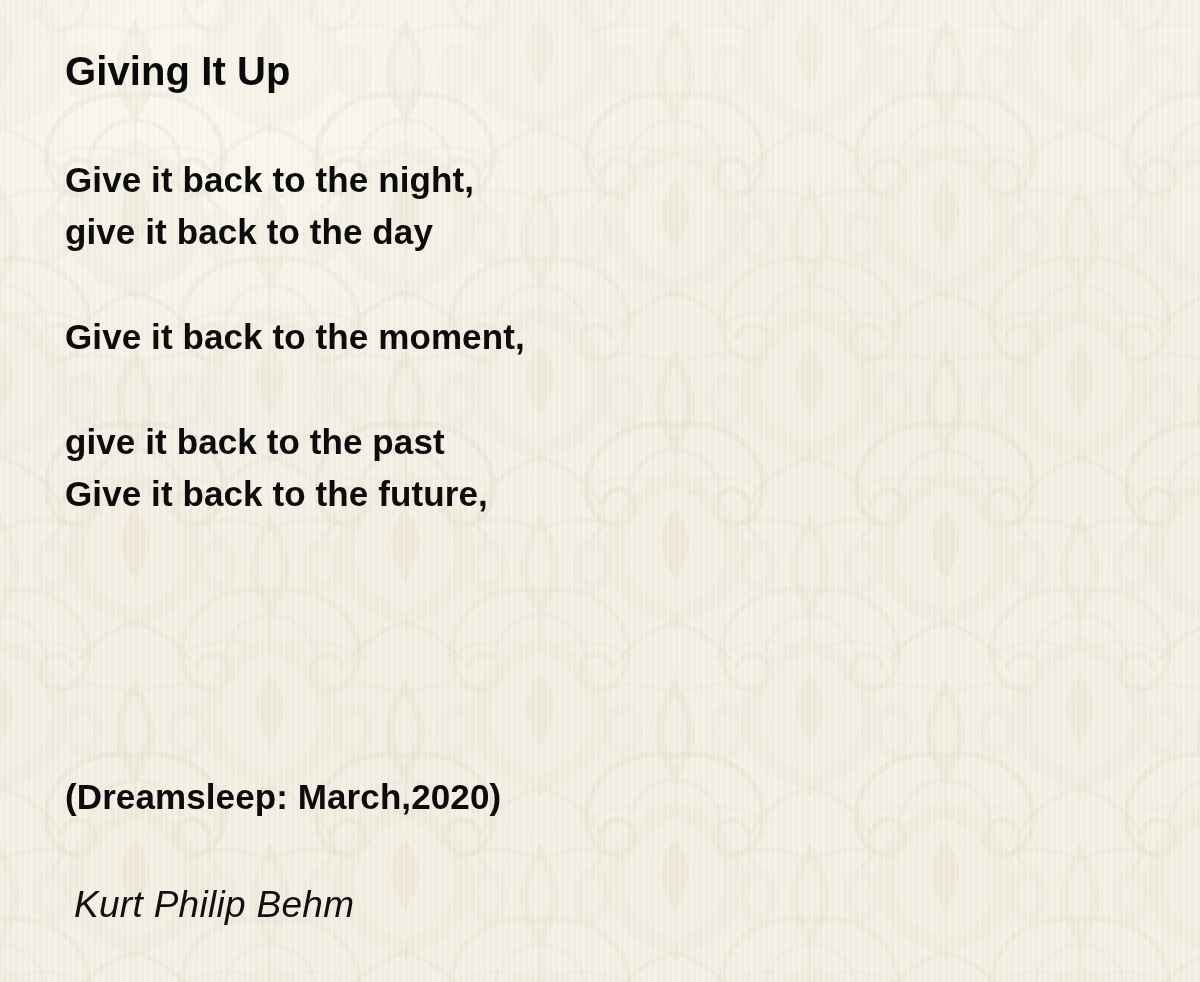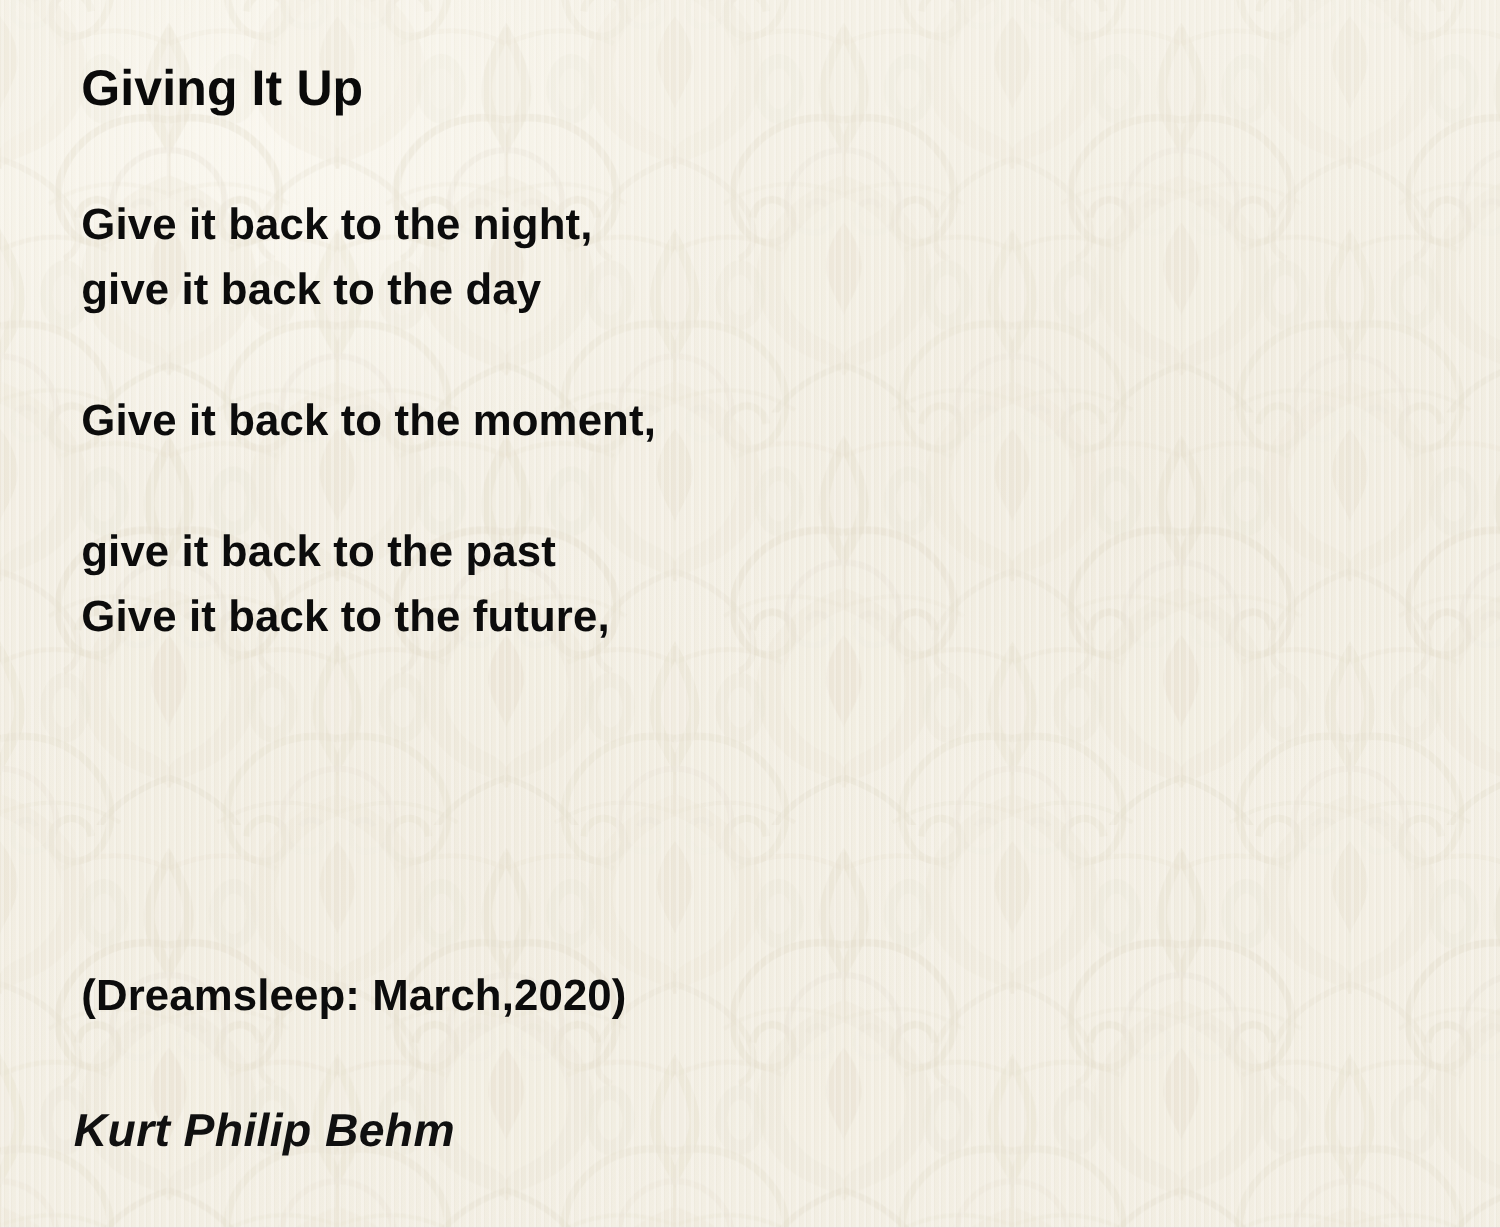--- a/index.html
+++ b/index.html
@@ -11,21 +11,21 @@
 
   body {
     font-family: "Liberation Sans", "DejaVu Sans", sans-serif;
   }
 
   #poem-card {
     position: relative;
     width: 1200px;
     height: 982px;
     overflow: hidden;
-    background-color: #be185d;
+    background-color: #15803d;
   }
 
   
   .bg-layer {
     position: absolute;
     top: 0; left: 0;
     width: 1200px;
     height: 982px;
     pointer-events: none;
   }
@@ -124,25 +124,25 @@
     margin: 0;
     font-size: 35px;
     font-weight: bold;
     color: #0c0c0c;
     letter-spacing: 0.1px;
     white-space: nowrap;
   }
 
   .author-signature {
     position: absolute;
-    left: 59px;
+    left: 74px;
     top: 884px;
     margin: 0;
     font-size: 37px;
-    font-weight: bold;
+    font-weight: normal;
     font-style: italic;
     color: #101010;
     letter-spacing: 0.3px;
     white-space: nowrap;
   }
 </style>
 </head>
 <body>
 
 <div id="poem-card">

